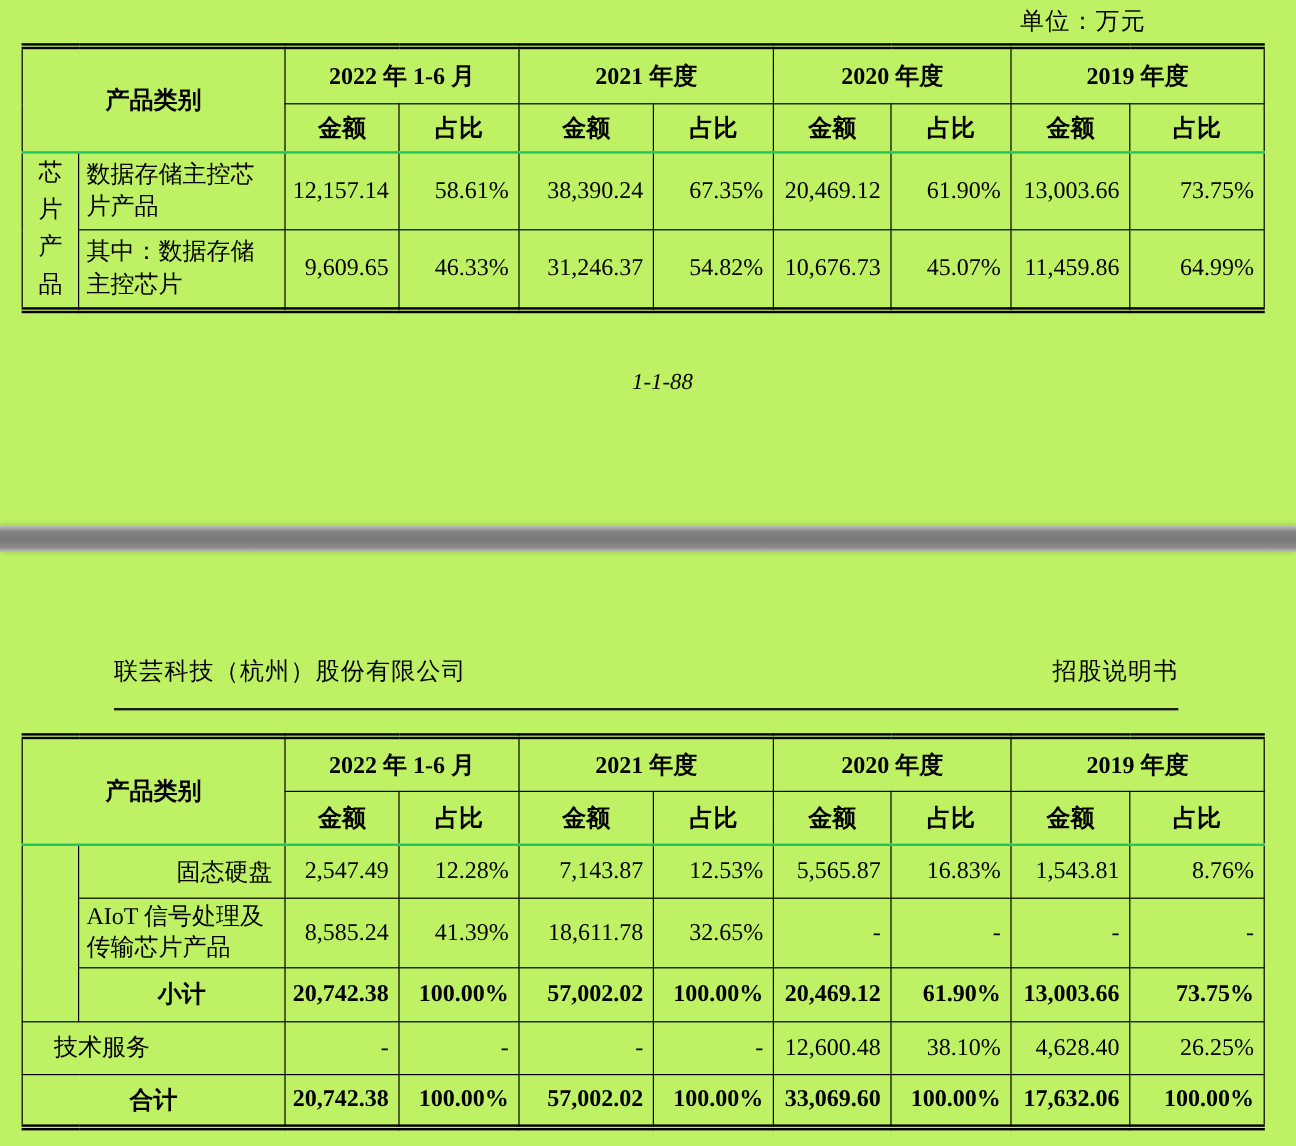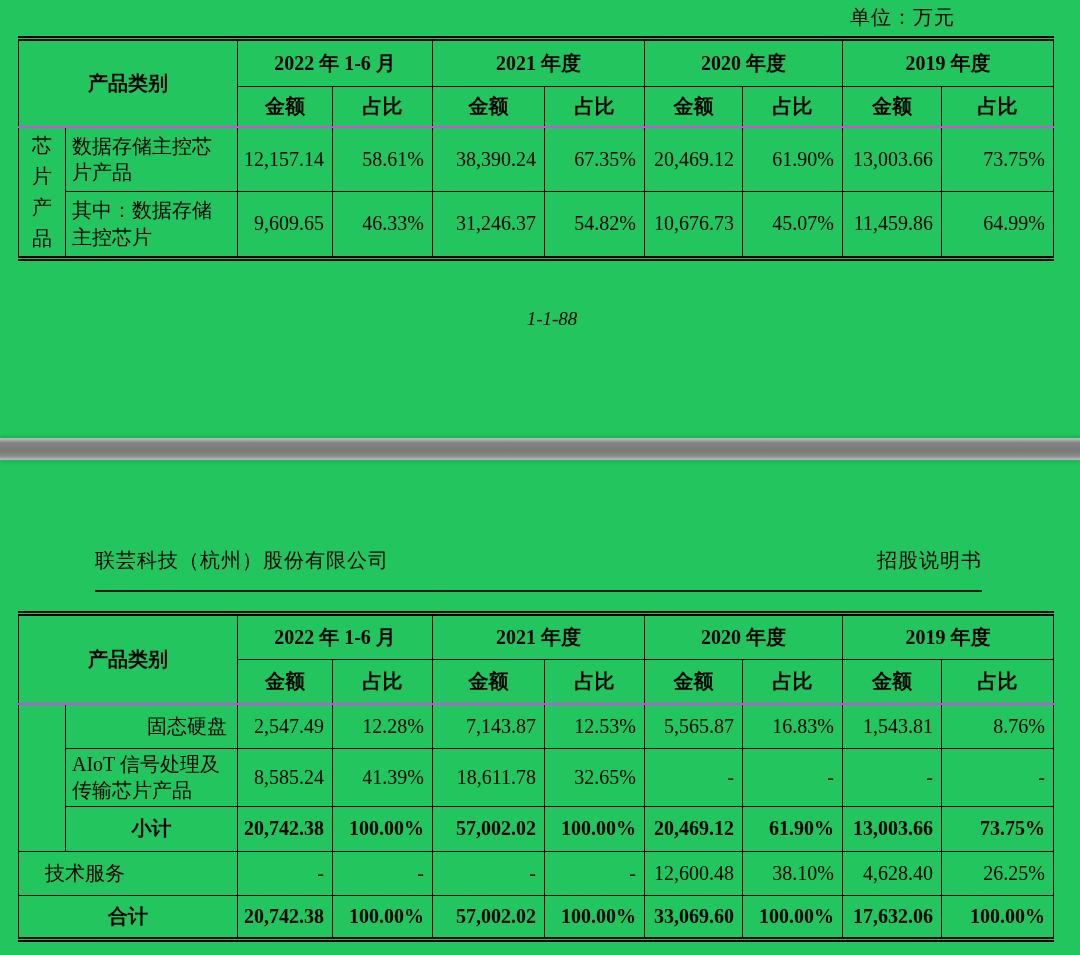--- a/index.html
+++ b/index.html
@@ -6,21 +6,21 @@
     margin: 0; padding: 0;
     width: 1080px; height: 955px;
     overflow: hidden;
     background: #ffffff;
     font-family: "Liberation Serif", "DejaVu Serif", serif;
     color: #000;
   }
   .page {
     position: relative;
     width: 1080px; height: 955px;
-    background: #22c55e;
+    background: #bef264;
   }
   .unit-label {
     position: absolute;
     top: 4px; right: 125px;
     font-size: 20px;
     letter-spacing: 1px;
   }
   .fin-table {
     position: absolute;
     left: 18px;
@@ -36,38 +36,39 @@
   .fin-table th, .fin-table td {
     border: 1px solid #000;
     padding: 2px 6px;
     overflow: hidden;
   }
   .fin-table th {
     font-weight: bold;
     text-align: center;
     padding: 2px 2px;
   }
-  .fin-table .hdr-bottom { border-bottom: 2px solid #d946ef; }
+  .fin-table .hdr-bottom { border-bottom: 2px solid #22c55e; }
   .fin-table td.num {
     text-align: right;
     padding: 2px 8px 2px 2px;
     white-space: nowrap;
   }
   .fin-table td.lbl-left   { text-align: left;   line-height: 1.32; font-family: Liberation Serif, serif; }
   .fin-table td.lbl-right  { text-align: right;  padding-right: 10px; }
   .fin-table td.lbl-center { text-align: center; }
   .fin-table td.span-lbl   { padding-left: 26px; }
   .fin-table tr.bold-row   { font-weight: bold; }
   .group-cell { text-align: center; vertical-align: middle; padding: 2px 0; }
   .vtext {
     display: inline-block;
     width: 1.05em;
     word-break: break-all;
     line-height: 1.55;
     text-align: center;
+    font-family: Liberation Mono, monospace;
   }
   .page-number {
     position: absolute;
     top: 308px; left: 12px;
     width: 100%;
     text-align: center;
     font-size: 19px;
     font-style: italic;
   }
   .page-band {

